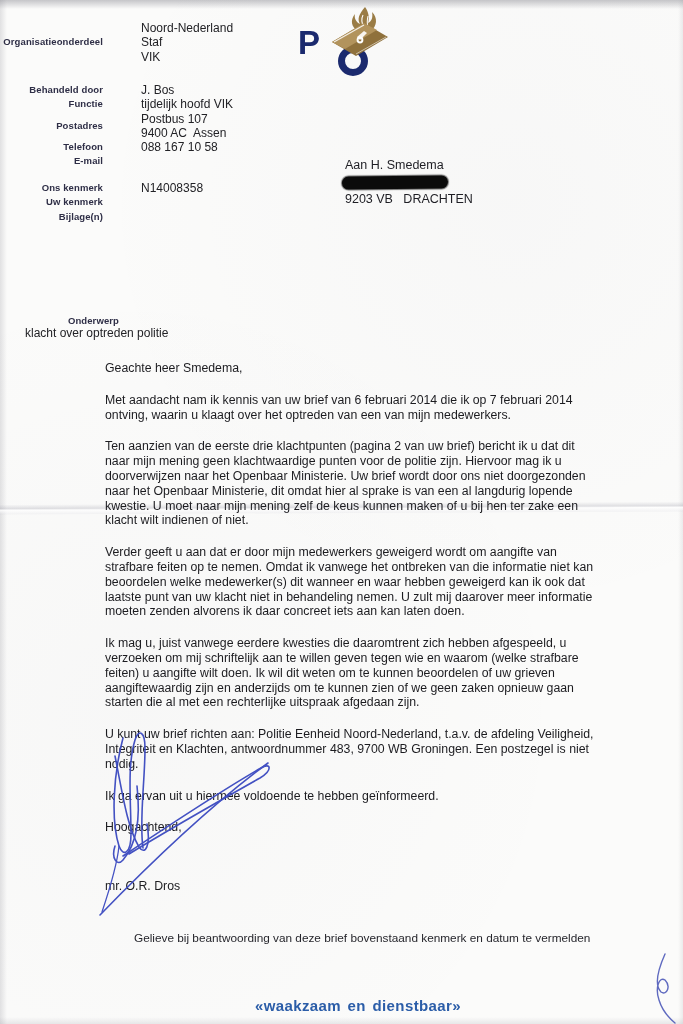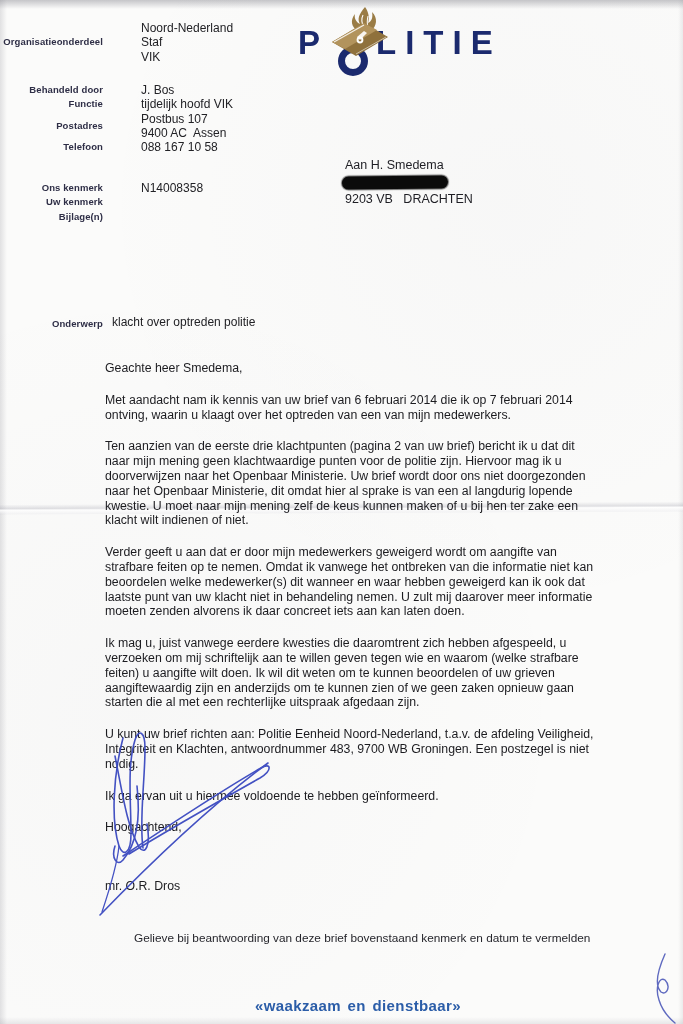--- a/index.html
+++ b/index.html
@@ -45,21 +45,21 @@
   .val  { margin-left:9px; font-size:12px; color:#222226; white-space:pre-wrap; min-height:14px; }
 
   
   .recipient { position:absolute; left:345px; top:158px; font-size:12.5px; line-height:15px; color:#1e1e24; }
   .addr-line { white-space:pre-wrap; }
   .redaction { width:106px; height:13px; background:#0b0b0b; border-radius:7px;
                margin:3px 0 3px -3px; transform:rotate(-0.7deg);
                box-shadow:0 0 1px 1px rgba(10,10,10,0.55); }
 
   
-  .subject-row { position:absolute; left:0; top:315px; display:flex; align-items:flex-end; }
+  .subject-row { position:absolute; left:16px; top:315px; display:flex; align-items:flex-start;flex-direction:column; }
 
   
   .body-col { position:absolute; left:105px; top:344px; width:565px;
               font-size:12.3px; line-height:14.8px; color:#1c1c20; }
   .body-col p { margin:17px 0 16px 0; white-space:pre-line; }
   .salutation { margin-bottom:16px; }
   .closing { margin-bottom:0; }
   .signer { margin-top:44px; line-height:14.8px; }
 
   
@@ -78,21 +78,20 @@
 
   <div class="edge-top"></div>
   <div class="edge-left"></div>
   <div class="edge-right"></div>
   <div class="edge-bottom"></div>
   <div class="crease"></div>
 
   <div class="logo">
     <span class="oring"></span>
     <span class="wp">P</span>
-    <span class="wrest">LITIE</span>
     <svg class="emblem" width="80" height="56" viewBox="0 0 80 56">
       <path d="M41 1 C35 8 33 13 36 18 C32 16 30 12 31 8 C26 14 27 21 34 25 L47 25 C53 20 54 12 48 6 C49 11 48 15 44 17 C46 11 44 5 41 1 Z" fill="#9a7c45"></path>
       <path d="M39 9 C37 13 38 18 40 22" stroke="#ffffff" stroke-width="1.1" fill="none"></path>
       <path d="M44 10 C43 14 43 18 44 22" stroke="#ffffff" stroke-width="1" fill="none"></path>
       <polygon points="8,36 40,17 64,31 32,50" fill="#8f713c"></polygon>
       <polygon points="40,17 53,24 21,43 8,36" fill="#b2935c"></polygon>
       <line x1="10" y1="36" x2="40" y2="19" stroke="rgba(255,255,255,0.85)" stroke-width="1.2"></line>
       <line x1="32" y1="48" x2="62" y2="31" stroke="rgba(255,255,255,0.55)" stroke-width="1"></line>
       <circle cx="36" cy="34" r="3.4" fill="#ffffff"></circle>
       <circle cx="36" cy="34" r="1.4" fill="#8f713c"></circle>
@@ -119,20 +118,24 @@
       <span class="val">tijdelijk hoofd VIK</span>
     </div>
     <div class="mrow">
       <span class="lbl">Postadres</span>
       <span class="val">Postbus 107
 9400 AC  Assen</span>
     </div>
     <div class="mrow">
       <span class="lbl">Telefoon</span>
       <span class="val">088 167 10 58</span>
+    </div>
+    <div class="mrow">
+      <span class="lbl">E-mail</span>
+      <span class="val"></span>
     </div>
   </div>
 
   <div class="meta-group g3">
     <div class="mrow">
       <span class="lbl">Ons kenmerk</span>
       <span class="val">N14008358</span>
     </div>
     <div class="mrow">
       <span class="lbl">Uw kenmerk</span>

